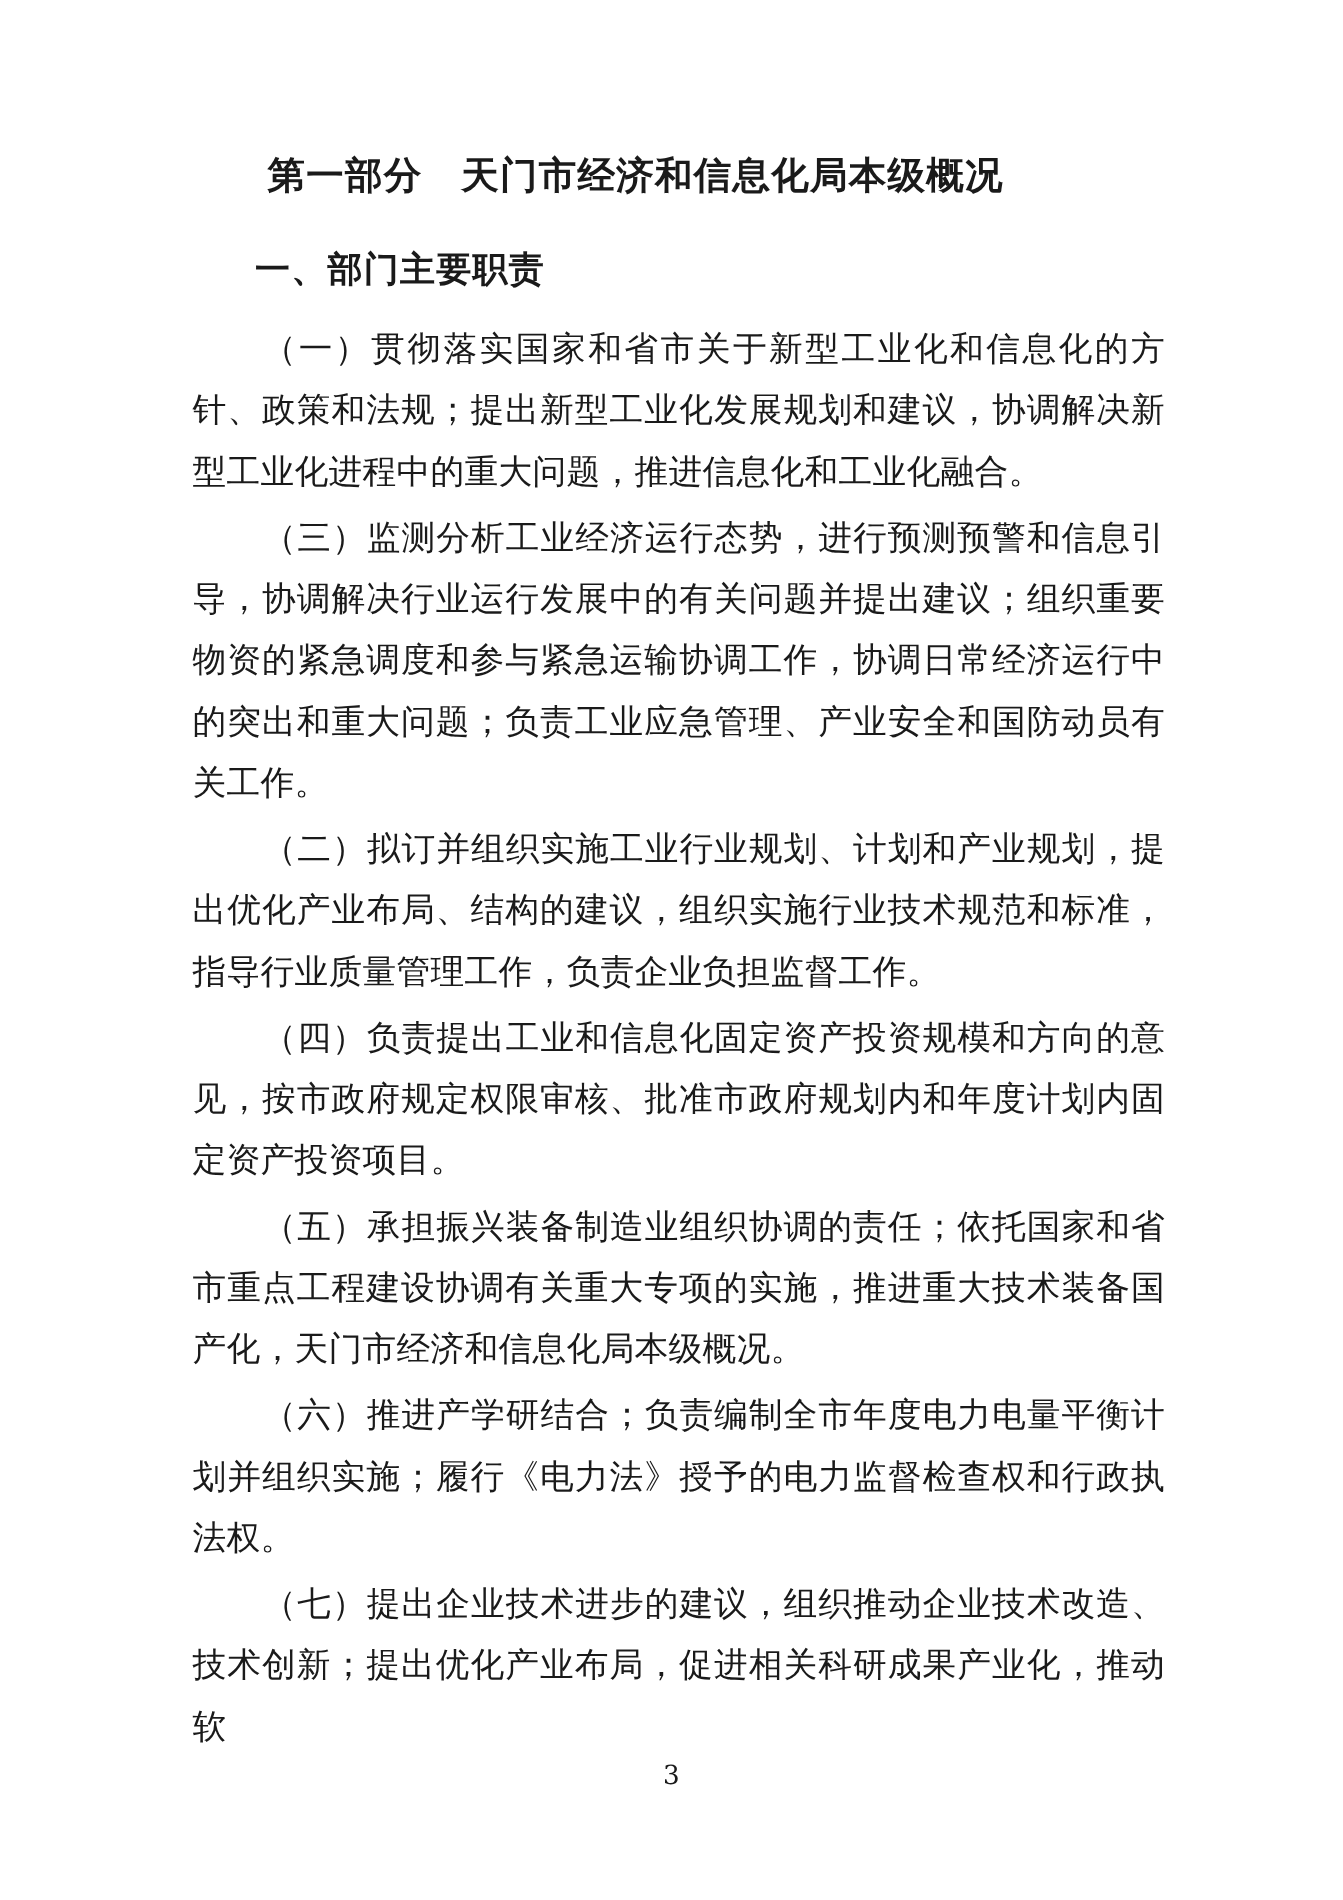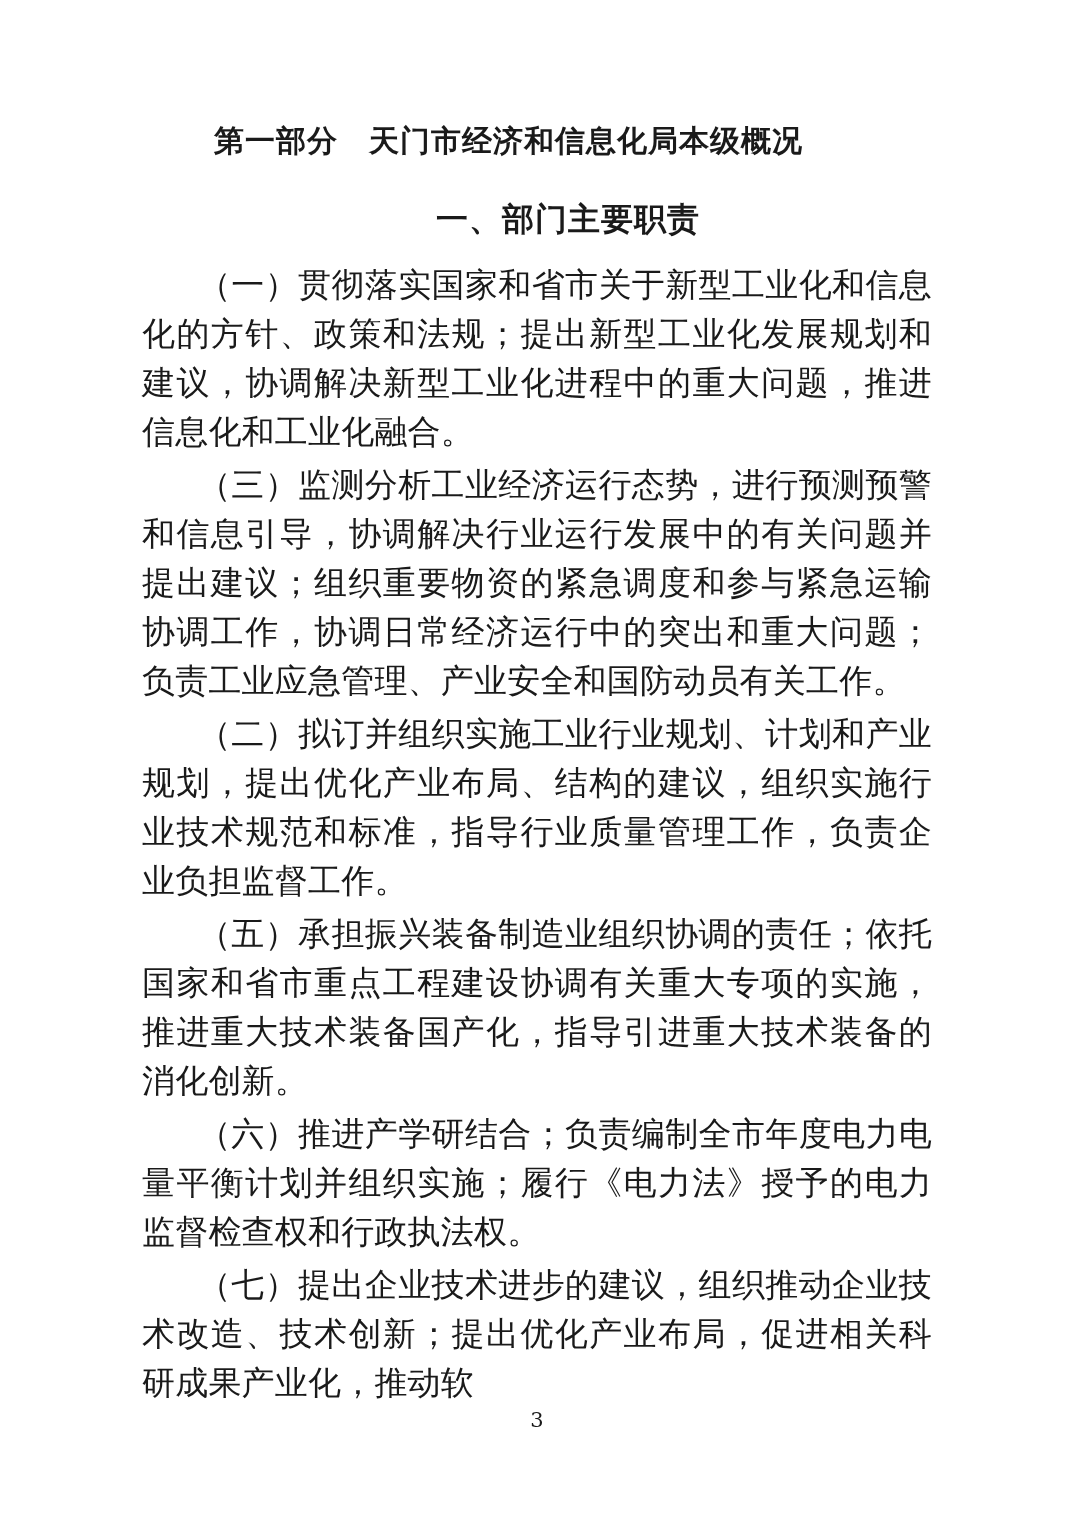--- a/index.html
+++ b/index.html
@@ -25,32 +25,31 @@
   }
   .heading-1 {
     font-size: 30px;
     font-weight: bold;
     letter-spacing: 1px;
     margin: 0 0 34px 0;
     padding-left: 72px;
     line-height: 1.4;
   }
   .heading-2 {
-    font-size: 32px;
+    font-size: 28px;
     font-weight: bold;
     letter-spacing: 1px;
     margin: 0 0 18px 0;
     padding-left: 62px;
     line-height: 1.45;
-    text-align: center;
   }
   .para {
-    font-size: 33px;
+    font-size: 27px;
     line-height: 49px;
-    margin: 0 0 4px 0;
+    margin: 0 0 4px 12px;
     text-align: justify;
     text-justify: inter-ideograph;
     text-indent: 56px;
     letter-spacing: 0.2px;
   }
   .page-number {
     position: absolute;
     left: 0;
     right: 0;
     top: 1408px;
@@ -66,20 +65,21 @@
 <div class="page">
   <div class="content">
 
     <h1 class="heading-1">第一部分　天门市经济和信息化局本级概况</h1>
 
     <h2 class="heading-2">一、部门主要职责</h2>
 
     <p class="para">（一）贯彻落实国家和省市关于新型工业化和信息化的方针、政策和法规；提出新型工业化发展规划和建议，协调解决新型工业化进程中的重大问题，推进信息化和工业化融合。</p>
     <p class="para">（三）监测分析工业经济运行态势，进行预测预警和信息引导，协调解决行业运行发展中的有关问题并提出建议；组织重要物资的紧急调度和参与紧急运输协调工作，协调日常经济运行中的突出和重大问题；负责工业应急管理、产业安全和国防动员有关工作。</p>
     <p class="para">（二）拟订并组织实施工业行业规划、计划和产业规划，提出优化产业布局、结构的建议，组织实施行业技术规范和标准，指导行业质量管理工作，负责企业负担监督工作。</p>
-    <p class="para">（五）承担振兴装备制造业组织协调的责任；依托国家和省市重点工程建设协调有关重大专项的实施，推进重大技术装备国产化，指导引进重大技术装备的消化创新。</p>
+    <p class="para">（四）负责提出工业和信息化固定资产投资规模和方向的意见，按市政府规定权限审核、批准市政府规划内和年度计划内固定资产投资项目。</p>
+    <p class="para">（五）承担振兴装备制造业组织协调的责任；依托国家和省市重点工程建设协调有关重大专项的实施，推进重大技术装备国产化，天门市经济和信息化局本级概况。</p>
     <p class="para">（六）推进产学研结合；负责编制全市年度电力电量平衡计划并组织实施；履行《电力法》授予的电力监督检查权和行政执法权。</p>
     <p class="para">（七）提出企业技术进步的建议，组织推动企业技术改造、技术创新；提出优化产业布局，促进相关科研成果产业化，推动软</p>
 
   </div>
 
   <div class="page-number">3</div>
 </div>
 
 </body></html>

